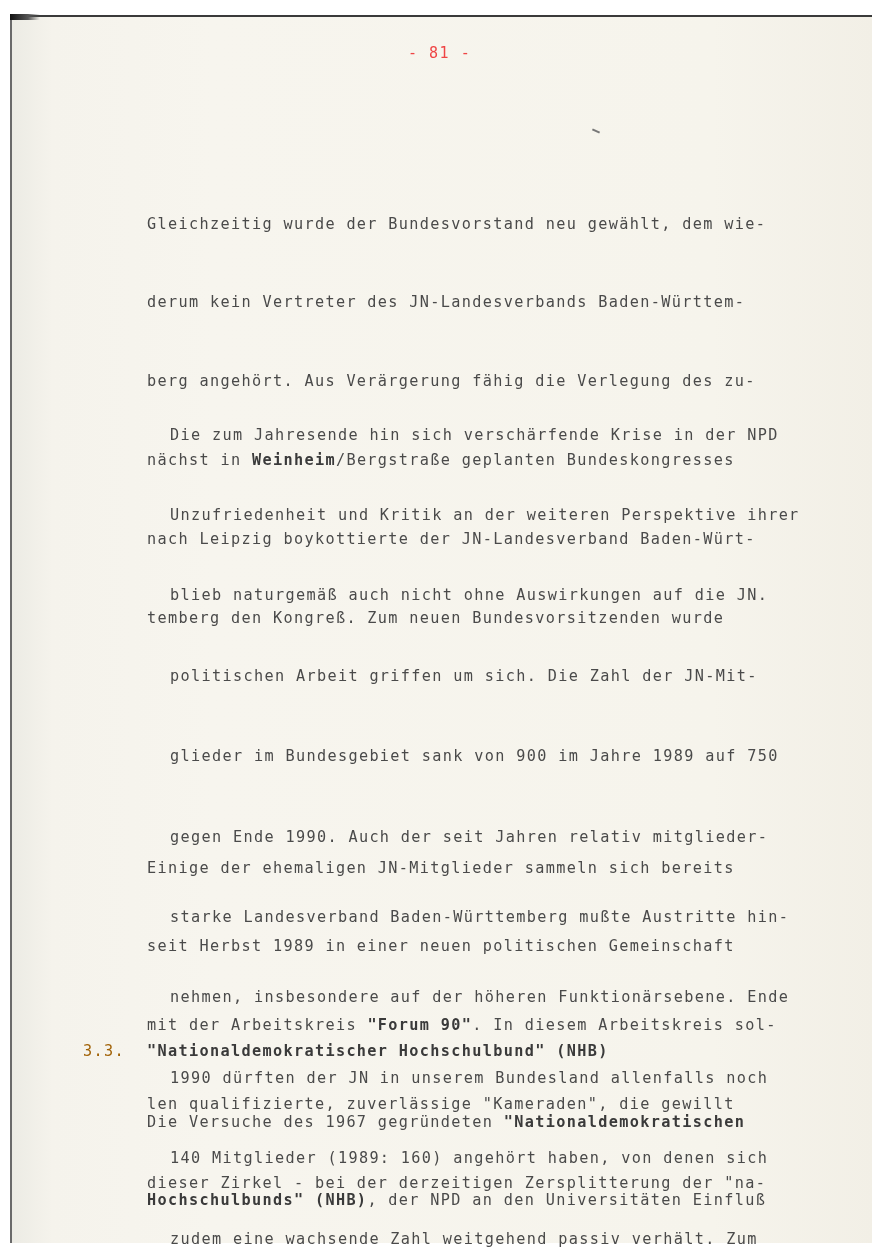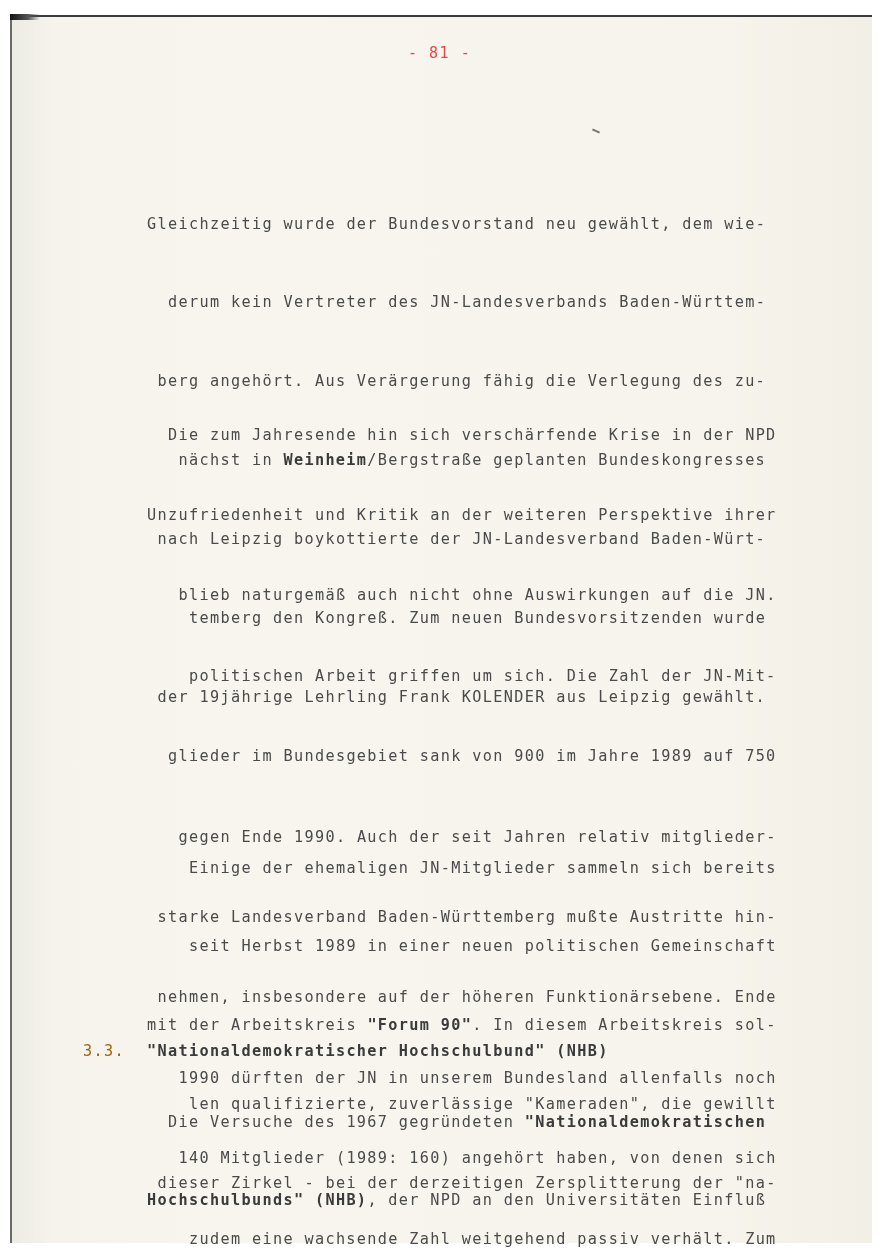--- a/index.html
+++ b/index.html
@@ -44,25 +44,25 @@
     .page-number {
       position: absolute;
       left: 408px;
       top: 44px;
       font-family: "DejaVu Sans Mono", "Liberation Mono", monospace;
       font-size: 15px;
       color: #ef4444;
       letter-spacing: 1.5px;
       white-space: pre;
     }
-    .line { display: block; height: 26.3px; text-align: right; }
+    .line { display: block; height: 26.3px; }
     .b { font-weight: bold; color: #3a3a3a; margin-top: 6px; }
     .p1 { left: 147px; top: 158px; }
     .p2 { left: 147px; top: 368px; line-height: 26.8px; }
-    .p2 .line { height: 26.8px; }
+    .p2 .line { height: 26.8px; margin-left: 23px; }
     .p3 { left: 147px; top: 802px; }
     .heading-num {
       position: absolute; left: 83px; top: 1042px;
       font-family: "DejaVu Sans Mono", "Liberation Mono", monospace;
       font-size: 15.2px; letter-spacing: 1.35px; color: #a16207; white-space: pre;
     }
     .heading-title {
       position: absolute; left: 147px; top: 1042px;
       font-family: "DejaVu Sans Mono", "Liberation Mono", monospace;
       font-size: 15.2px; letter-spacing: 1.35px; color: #3a3a3a; font-weight: bold; white-space: pre;
@@ -85,21 +85,20 @@
 
 <div class="page-number">- 81 -</div>
 
 <div class="text p1">
   <span class="line">Gleichzeitig wurde der Bundesvorstand neu gewählt, dem wie-</span>
   <span class="line">derum kein Vertreter des JN-Landesverbands Baden-Württem-</span>
   <span class="line">berg angehört. Aus Verärgerung fähig die Verlegung des zu-</span>
   <span class="line"><span>nächst in </span><span class="b">Weinheim</span><span>/Bergstraße geplanten Bundeskongresses</span></span>
   <span class="line">nach Leipzig boykottierte der JN-Landesverband Baden-Würt-</span>
   <span class="line">temberg den Kongreß. Zum neuen Bundesvorsitzenden wurde</span>
-  <span class="line">der 19jährige Lehrling Frank KOLENDER aus Leipzig gewählt.</span>
 </div>
 
 <div class="text p2">
   <span class="line">Die zum Jahresende hin sich verschärfende Krise in der NPD</span>
   <span class="line">Unzufriedenheit und Kritik an der weiteren Perspektive ihrer</span>
   <span class="line">blieb naturgemäß auch nicht ohne Auswirkungen auf die JN.</span>
   <span class="line">politischen Arbeit griffen um sich. Die Zahl der JN-Mit-</span>
   <span class="line">glieder im Bundesgebiet sank von 900 im Jahre 1989 auf 750</span>
   <span class="line">gegen Ende 1990. Auch der seit Jahren relativ mitglieder-</span>
   <span class="line">starke Landesverband Baden-Württemberg mußte Austritte hin-</span>

